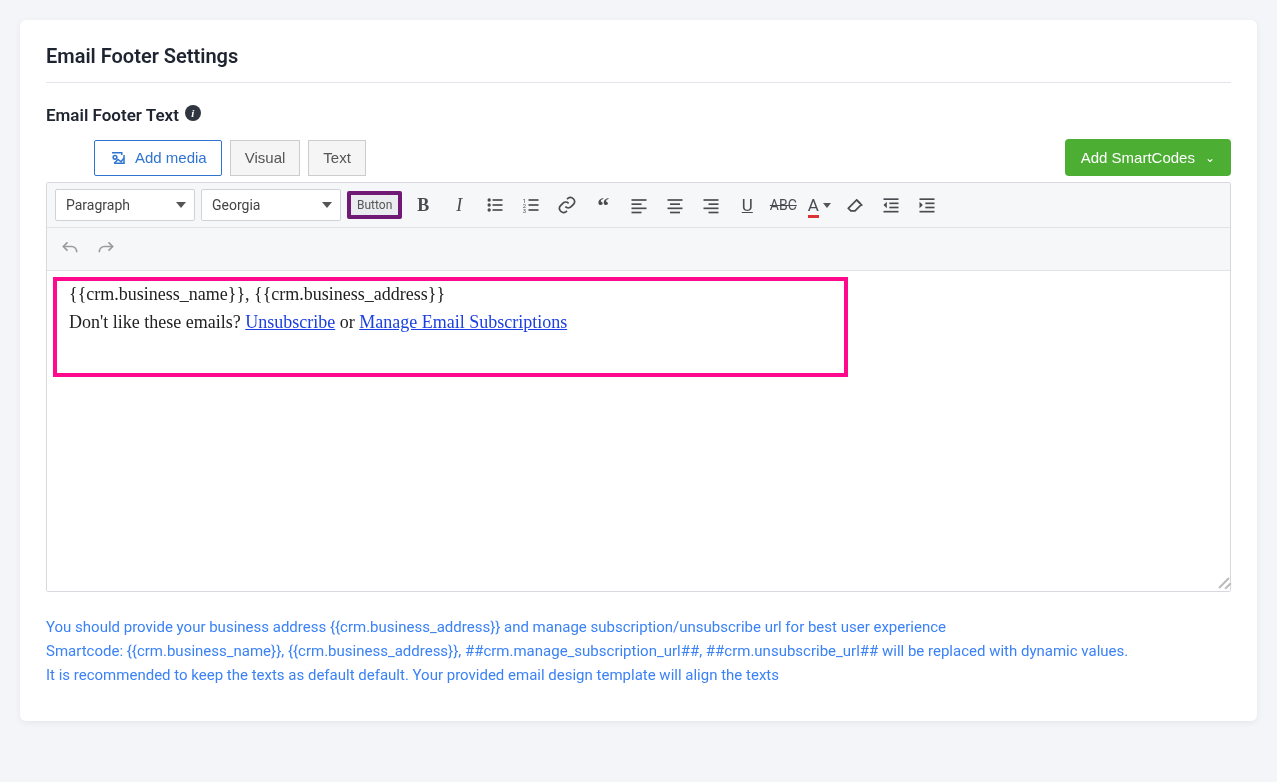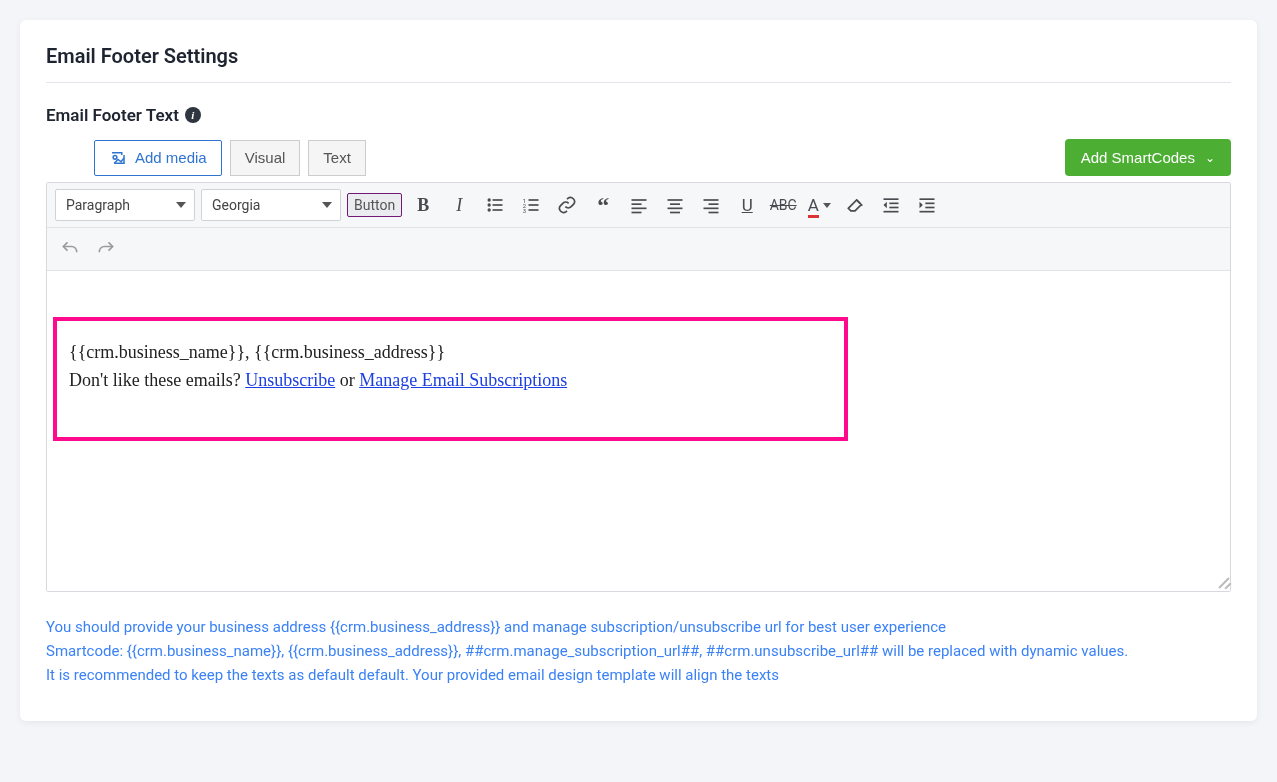--- a/index.html
+++ b/index.html
@@ -21,21 +21,20 @@
     font-weight: 600;
     color: #1e2430;
     margin: 0 0 14px;
   }
   .hr { border: none; border-top: 1px solid #e1e4ea; margin: 0 0 22px; }
   .section-label {
     font-size: 17px;
     font-weight: 600;
     color: #1e2430;
     display: flex;
-    align-items: center;
     gap: 6px;
     margin-bottom: 14px;
   }
   .info-icon {
     width: 16px; height: 16px; display:inline-block;
     border-radius: 50%; background:#2f3640; color:#fff;
     font-family: Georgia, serif; font-style: italic; font-weight: bold;
     font-size: 11px; line-height:16px; text-align:center;
   }
   .top-row { display:flex; align-items:center; justify-content:space-between; margin-bottom:6px;margin-left:48px; }
@@ -68,33 +67,32 @@
   }
   .select-wrap .caret {
     position:absolute; right:8px; top:50%; transform:translateY(-50%);
     width:0;height:0;border-left:5px solid transparent;border-right:5px solid transparent;border-top:6px solid #555;
   }
   .tb-btn {
     width:30px; height:30px; display:flex; align-items:center; justify-content:center;
     color:#494b50; cursor:pointer; border-radius:2px;
   }
   .tb-btn svg { width:20px; height:20px; }
-  .button-pill { border:1px solid #701a75; background:#eaecef; font-size:14px; padding:3px 6px; border-radius:2px; cursor:pointer; color:#555;}
+  .button-pill { border:4px solid #701a75; background:#eaecef; font-size:12px; padding:3px 6px; border-radius:2px; cursor:pointer; color:#555;}
   .toolbar-row2 {
     background:#f6f7f8; border-bottom:1px solid #e1e3e8;
     padding:6px 8px; display:flex; gap:6px;
   }
   .content-area {
     min-height:320px; position:relative; background:#fff;
     padding:6px; font-family: Georgia, serif;
   }
   .highlight-box {
-    border:4px solid #ff0a8c; width:795px; height:124px;
-    padding:18px 12px 12px;
-    margin-top:40px;
+    border:4px solid #ff0a8c; width:795px; height:100px;
+    padding:0 12px 12px;
   }
   .editor-text { font-size:18px; color:#222; line-height:1.55; }
   .editor-text a { color:#1b3fe0; text-decoration:underline; }
   .resize-handle {
     position:absolute; right:2px; bottom:2px; width:14px; height:14px;
   }
   .resize-handle::before, .resize-handle::after {
     content:""; position:absolute; background:#bbb; width:2px; transform:rotate(45deg);
   }
   .resize-handle::before { height:14px; right:3px; bottom:-1px; }

